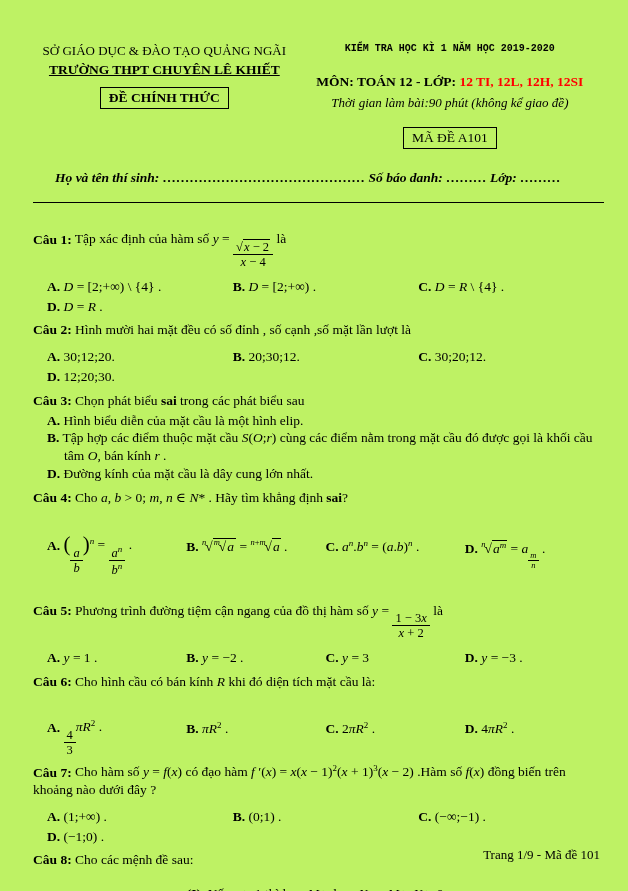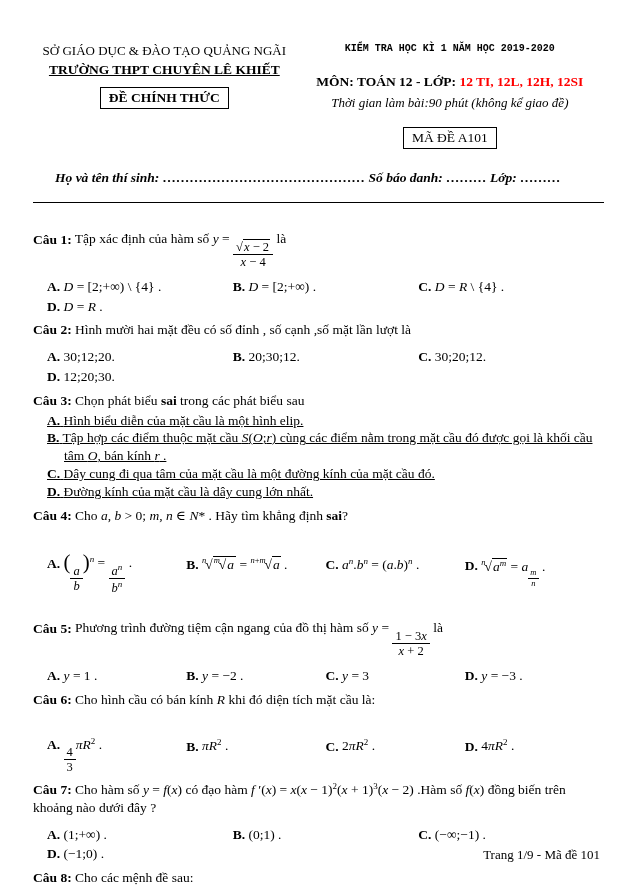--- a/index.html
+++ b/index.html
@@ -1,17 +1,17 @@
 <!DOCTYPE html>
 <html><head>
 <meta charset="utf-8">
 <style>
   html,body{margin:0;padding:0;background:#888;}
   .page{
-    position:relative; width:628px; height:891px; background:#ffffff;
+    position:relative; width:628px; height:891px; background:#bef264;
     margin:0 auto; box-sizing:border-box; padding:42px 24px 0 33px;
     font-family:"Liberation Serif","DejaVu Serif",serif;
     font-size:13.5px; color:#000; line-height:1.32; overflow:hidden;
   }
   
   .hdr{display:flex;}
   .hdr-left{width:46%;text-align:center;}
   .hdr-right{width:54%;text-align:center;}
   .dept{font-size:13px;}
   .school{font-weight:bold;text-decoration:underline;font-size:13.5px;margin-top:2px;}
@@ -23,21 +23,21 @@
   .duration{font-style:italic;font-size:13px;margin-top:3px;}
   .code{margin-top:16px;}
   .student{font-weight:bold;font-style:italic;margin:20px 8px 0 22px;}
   .rule{border:none;border-top:1.4px solid #000;margin:15px 0 9px 0;}
   
   .q{margin-bottom:6px;}
   .q-label{font-weight:bold;}
   .opts{margin:9px 0 5px;padding-left:14px;}
   .opts.two{display:grid;grid-template-columns:1fr 1fr 1fr;row-gap:2px;align-items:center;}
   .opts.four{display:grid;grid-template-columns:1fr 1fr 1fr 1fr;align-items:center;}
-  .opts.list{margin:2px 0 5px;text-decoration:underline;}
+  .opts.list{margin:2px 0 5px;}
   .opts.list .opt{padding-left:17px;text-indent:-17px;}
   .opt-key{font-weight:bold;}
   .statement{margin-top:16px;text-align:center;}
   
   i{font-style:italic;}
   sup,sub{font-size:9px;}
   .fr{display:inline-block;vertical-align:middle;text-align:center;line-height:1.12;font-size:12.5px;}
   .fr .nu{display:block;border-bottom:1px solid #000;padding:0 3px;margin-top:28px;}
   .fr .de{display:block;padding:0 3px;}
   .ov{border-top:1px solid #000;padding:0 1px;}
@@ -93,21 +93,20 @@
       <div class="opt"><span class="opt-key">D.</span> <span>12;20;30.</span></div>
     </div>
   </div>
 
   <div class="q">
     <span class="q-label">Câu 3:</span>
     <span>Chọn phát biểu <b>sai</b> trong các phát biểu sau</span>
     <div class="opts list">
       <div class="opt"><span class="opt-key">A.</span> <span>Hình biểu diễn của mặt cầu là một hình elip.</span></div>
       <div class="opt"><span class="opt-key">B.</span> <span>Tập hợp các điểm thuộc mặt cầu <i>S</i>(<i>O</i>;<i>r</i>) cùng các điểm nằm trong mặt cầu đó được gọi là khối cầu tâm <i>O</i>, bán kính <i>r</i> .</span></div>
-      <div class="opt"><span class="opt-key">C.</span> <span>Dây cung đi qua tâm của mặt cầu là một đường kính của mặt cầu đó.</span></div>
       <div class="opt"><span class="opt-key">D.</span> <span>Đường kính của mặt cầu là dây cung lớn nhất.</span></div>
     </div>
   </div>
 
   <div class="q">
     <span class="q-label">Câu 4:</span>
     <span>Cho <i>a</i>, <i>b</i> &gt; 0; <i>m</i>, <i>n</i> ∈ <i>N</i>* . Hãy tìm khẳng định <b>sai</b>?</span>
     <div class="opts four">
       <div class="opt"><span class="opt-key">A.</span> <span><span class="bp">(</span><span class="fr"><span class="nu"><i>a</i></span><span class="de"><i>b</i></span></span><span class="bp">)</span><sup><i>n</i></sup> = <span class="fr"><span class="nu"><i>a</i><sup><i>n</i></sup></span><span class="de"><i>b</i><sup><i>n</i></sup></span></span> .</span></div>
       <div class="opt"><span class="opt-key">B.</span> <span><sup class="rx"><i>n</i></sup>√<span class="ov"><sup class="rx"><i>m</i></sup>√<span class="ov"><i>a</i></span></span> = <sup class="rx"><i>n</i>+<i>m</i></sup>√<span class="ov"><i>a</i></span> .</span></div>

